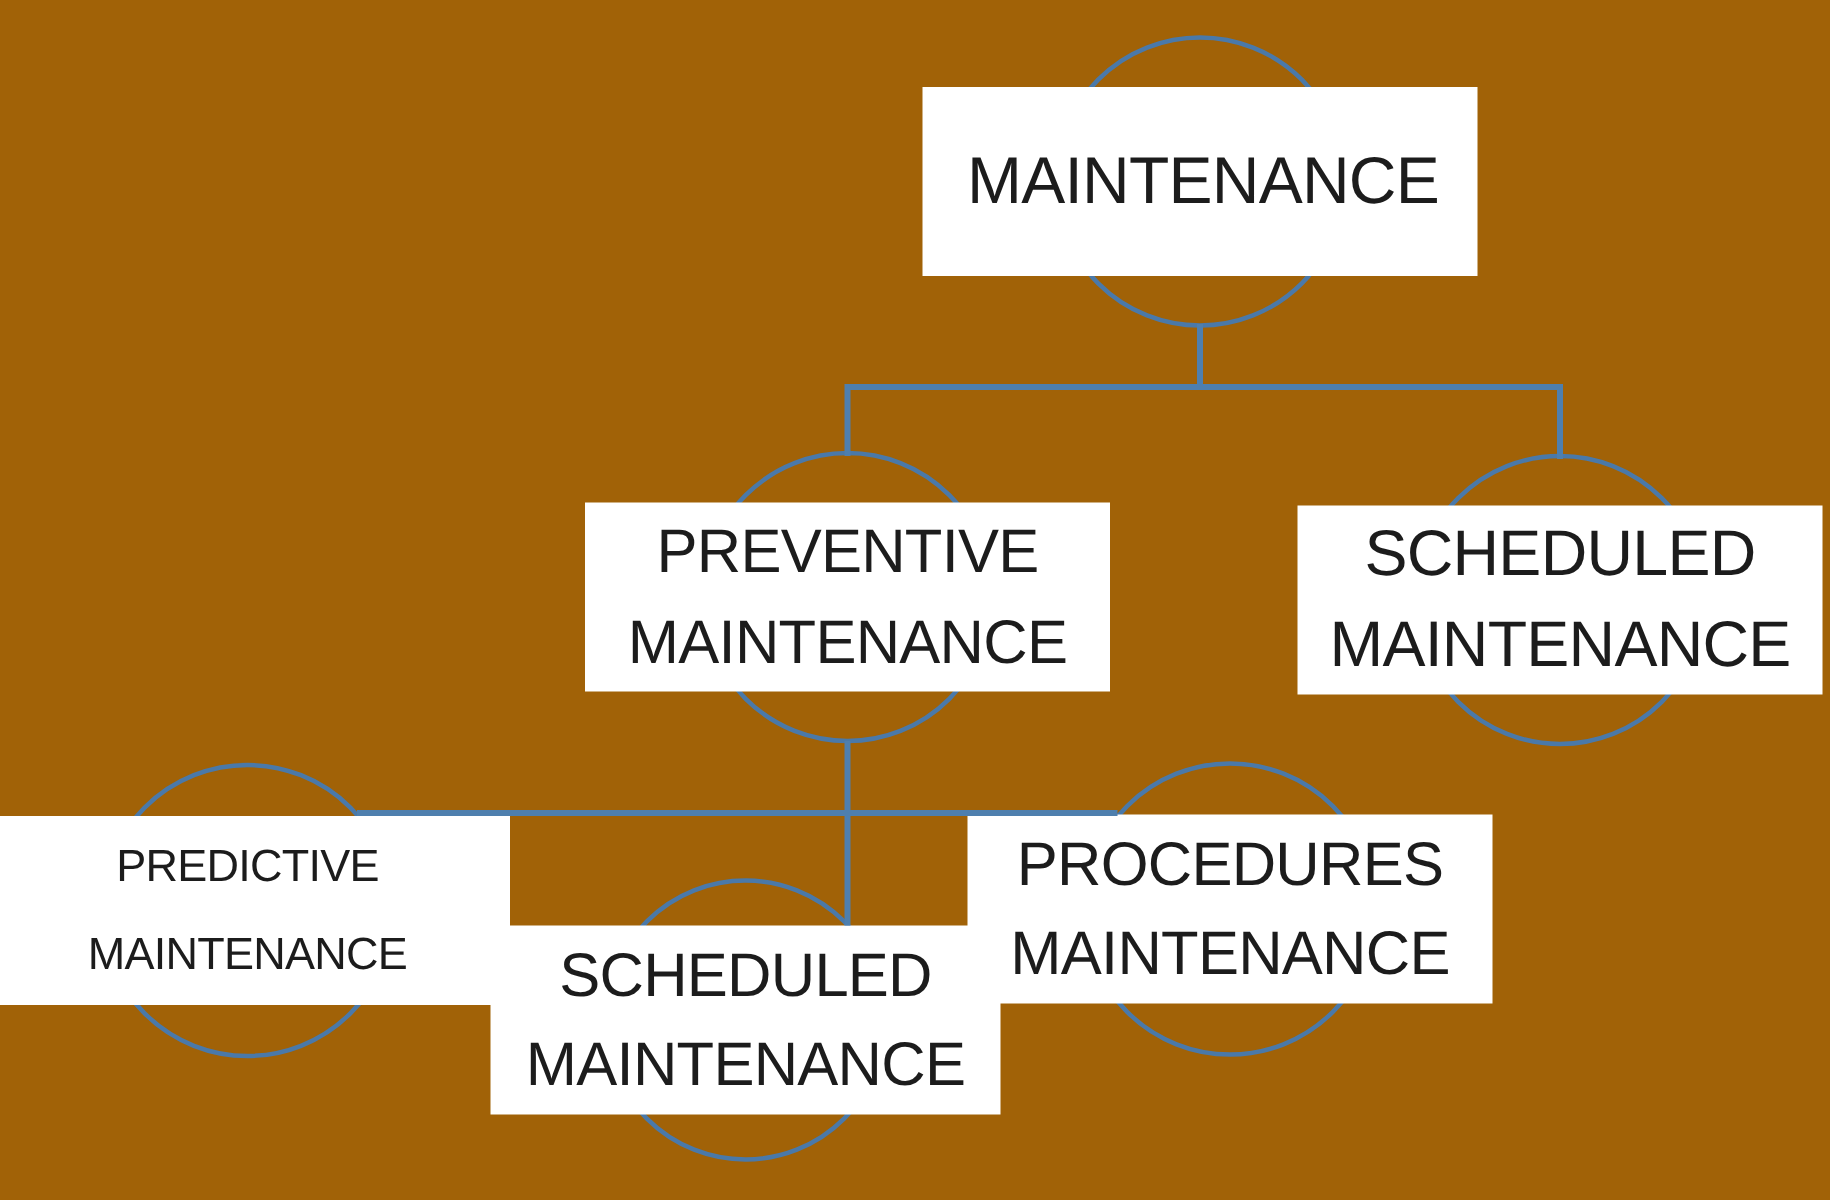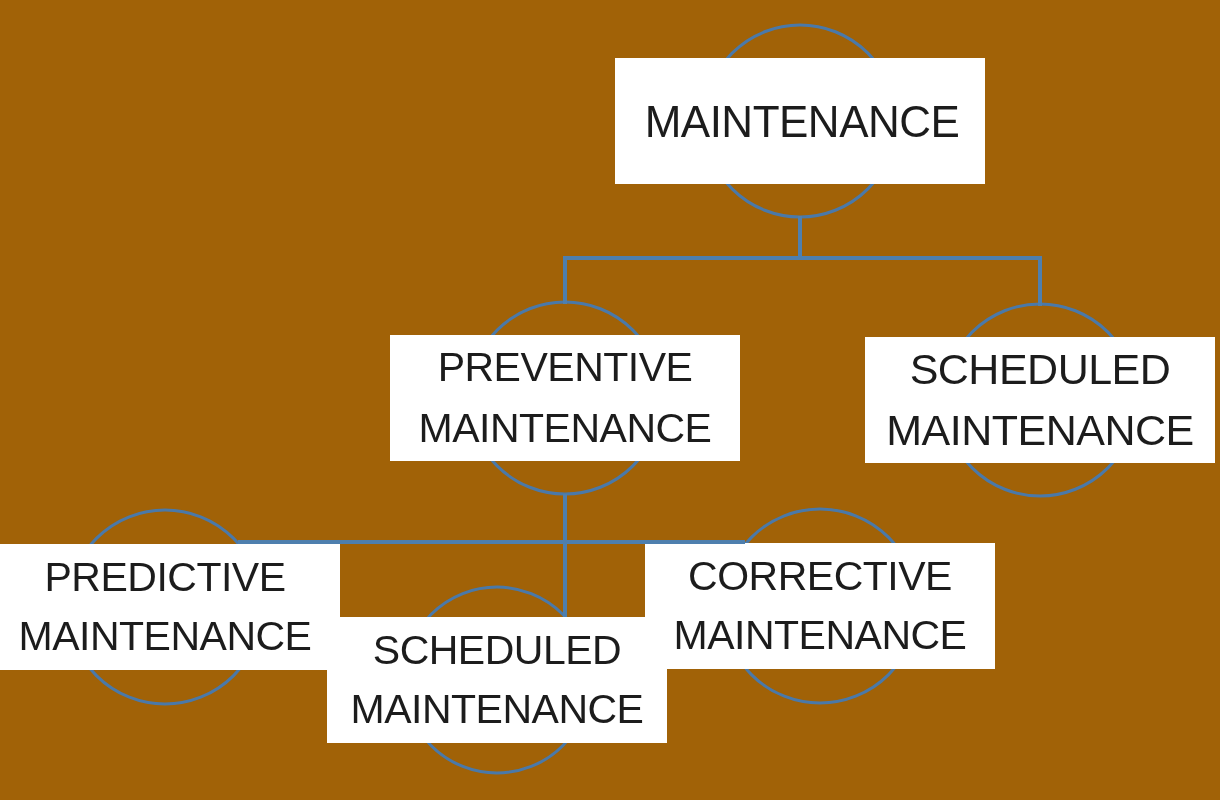--- a/index.html
+++ b/index.html
@@ -41,21 +41,21 @@
     transform: translate(-50%, -50%);
     text-align: center;
     white-space: nowrap;
     color: #1c1c1c;
     letter-spacing: -0.5px;
   }
   .node-label span { display: block; }
   .lbl-root        { left: 802px;  top: 121px; font-size: 44px; line-height: 63px; }
   .lbl-preventive  { left: 565px;  top: 398px; font-size: 41px; line-height: 61px; }
   .lbl-corrective  { left: 1040px; top: 400px; font-size: 43px; line-height: 61px; }
-  .lbl-predictive  { left: 165px;  top: 607px; font-size: 41px; line-height: 59px; }
+  .lbl-predictive  { left: 165px;  top: 607px; font-size: 30px; line-height: 59px; }
   .lbl-scheduled   { left: 497px;  top: 680px; font-size: 41px; line-height: 59px; text-align: center; }
   .lbl-conditional { left: 820px;  top: 606px; font-size: 41px; line-height: 59px; }
 </style>
 </head>
 <body>
 
 <div class="canvas">
 
   <svg class="diagram-svg" width="1220" height="800" viewBox="0 0 1220 800">
 
@@ -97,17 +97,17 @@
     <span>PREDICTIVE</span>
     <span>MAINTENANCE</span>
   </div>
 
   <div class="node-label lbl-scheduled">
     <span>SCHEDULED</span>
     <span>MAINTENANCE</span>
   </div>
 
   <div class="node-label lbl-conditional">
-    <span>CORRECTIVE</span>
+    <span>PROCEDURES</span>
     <span>MAINTENANCE</span>
   </div>
 
 </div>
 
 </body></html>

